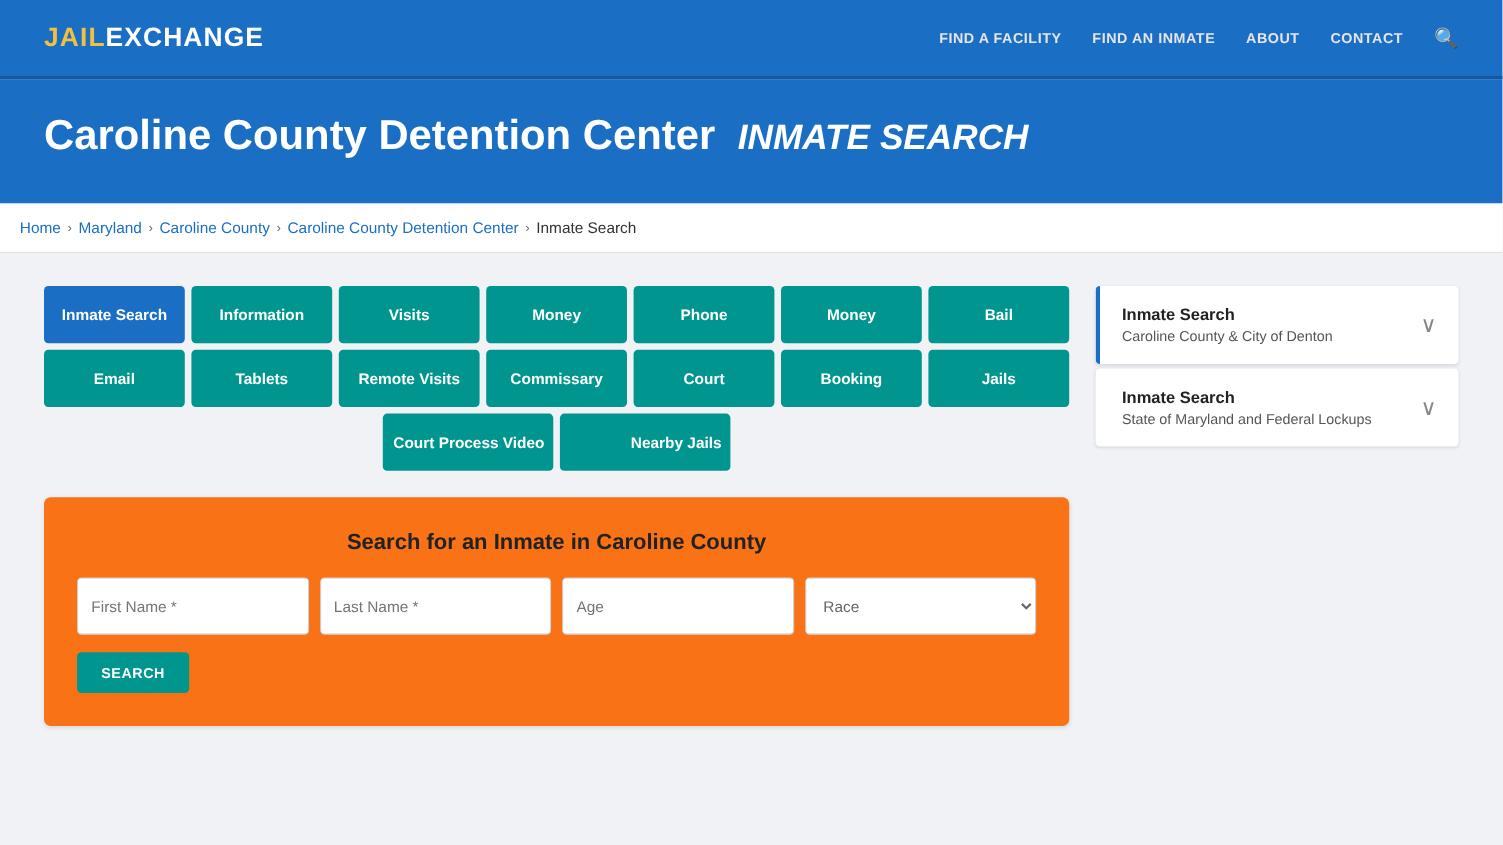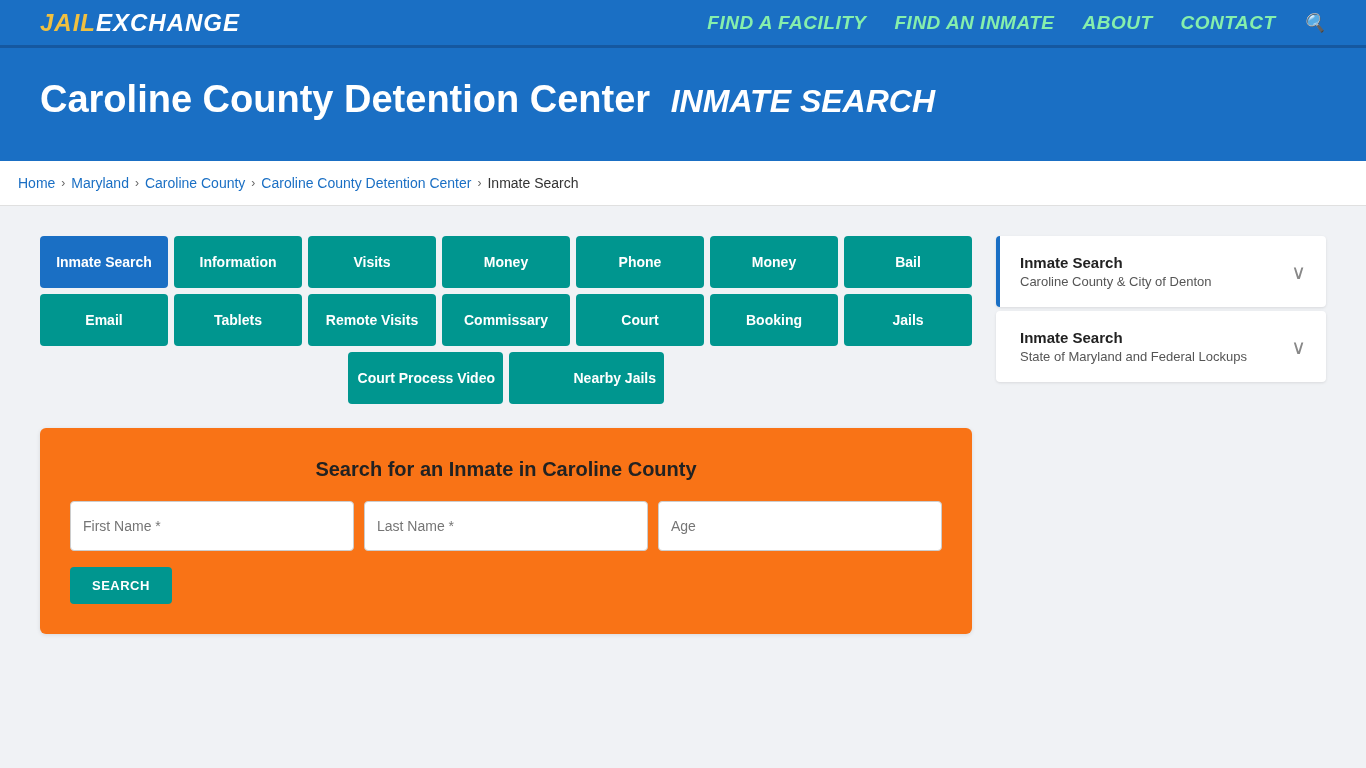--- a/index.html
+++ b/index.html
@@ -5,39 +5,38 @@
     * { box-sizing: border-box; margin: 0; padding: 0; }
     body { font-family: Arial, sans-serif; background: #f0f2f5; color: #333; }
 
     
     .header {
       background: #1a6fc4;
       padding: 0 40px;
       display: flex;
       align-items: center;
       justify-content: space-between;
-      height: 48px;
+      height: 72px;
       border-bottom: 3px solid #1558a0;
-      font-style: italic;
     }
     .logo {
       font-size: 24px;
       font-weight: 900;
       color: #fff;
       letter-spacing: 1px;
     }
     .logo span { color: #f0c040; }
     .nav {
       display: flex;
       align-items: center;
       gap: 28px;
     }
     .nav-item {
-      color: #86efac;
-      font-size: 19px;
+      color: #e5e5e5;
+      font-size: 13px;
       font-weight: 700;
       text-transform: uppercase;
       cursor: pointer;
       letter-spacing: 0.5px;
     }
     .search-icon {
       color: #fff;
       font-size: 18px;
       cursor: pointer;
     }
@@ -281,20 +280,28 @@
         <button class="tab-btn">Nearby Jails</button>
       </div>
     </div>
 
     <div class="search-card">
       <h2>Search for an Inmate in Caroline County</h2>
       <div class="search-fields">
         <input type="text" placeholder="First Name *" style="">
         <input type="text" placeholder="Last Name *" style="">
         <input type="text" placeholder="Age" style="">
+        <select>
+          <option>Race</option>
+          <option>White</option>
+          <option>Black</option>
+          <option>Hispanic</option>
+          <option>Asian</option>
+          <option>Other</option>
+        </select>
       </div>
       <button class="search-btn">SEARCH</button>
     </div>
 
   </div>
 
   <div class="right-col">
 
     <div class="sidebar-card">
       <div class="sidebar-item active-item">

